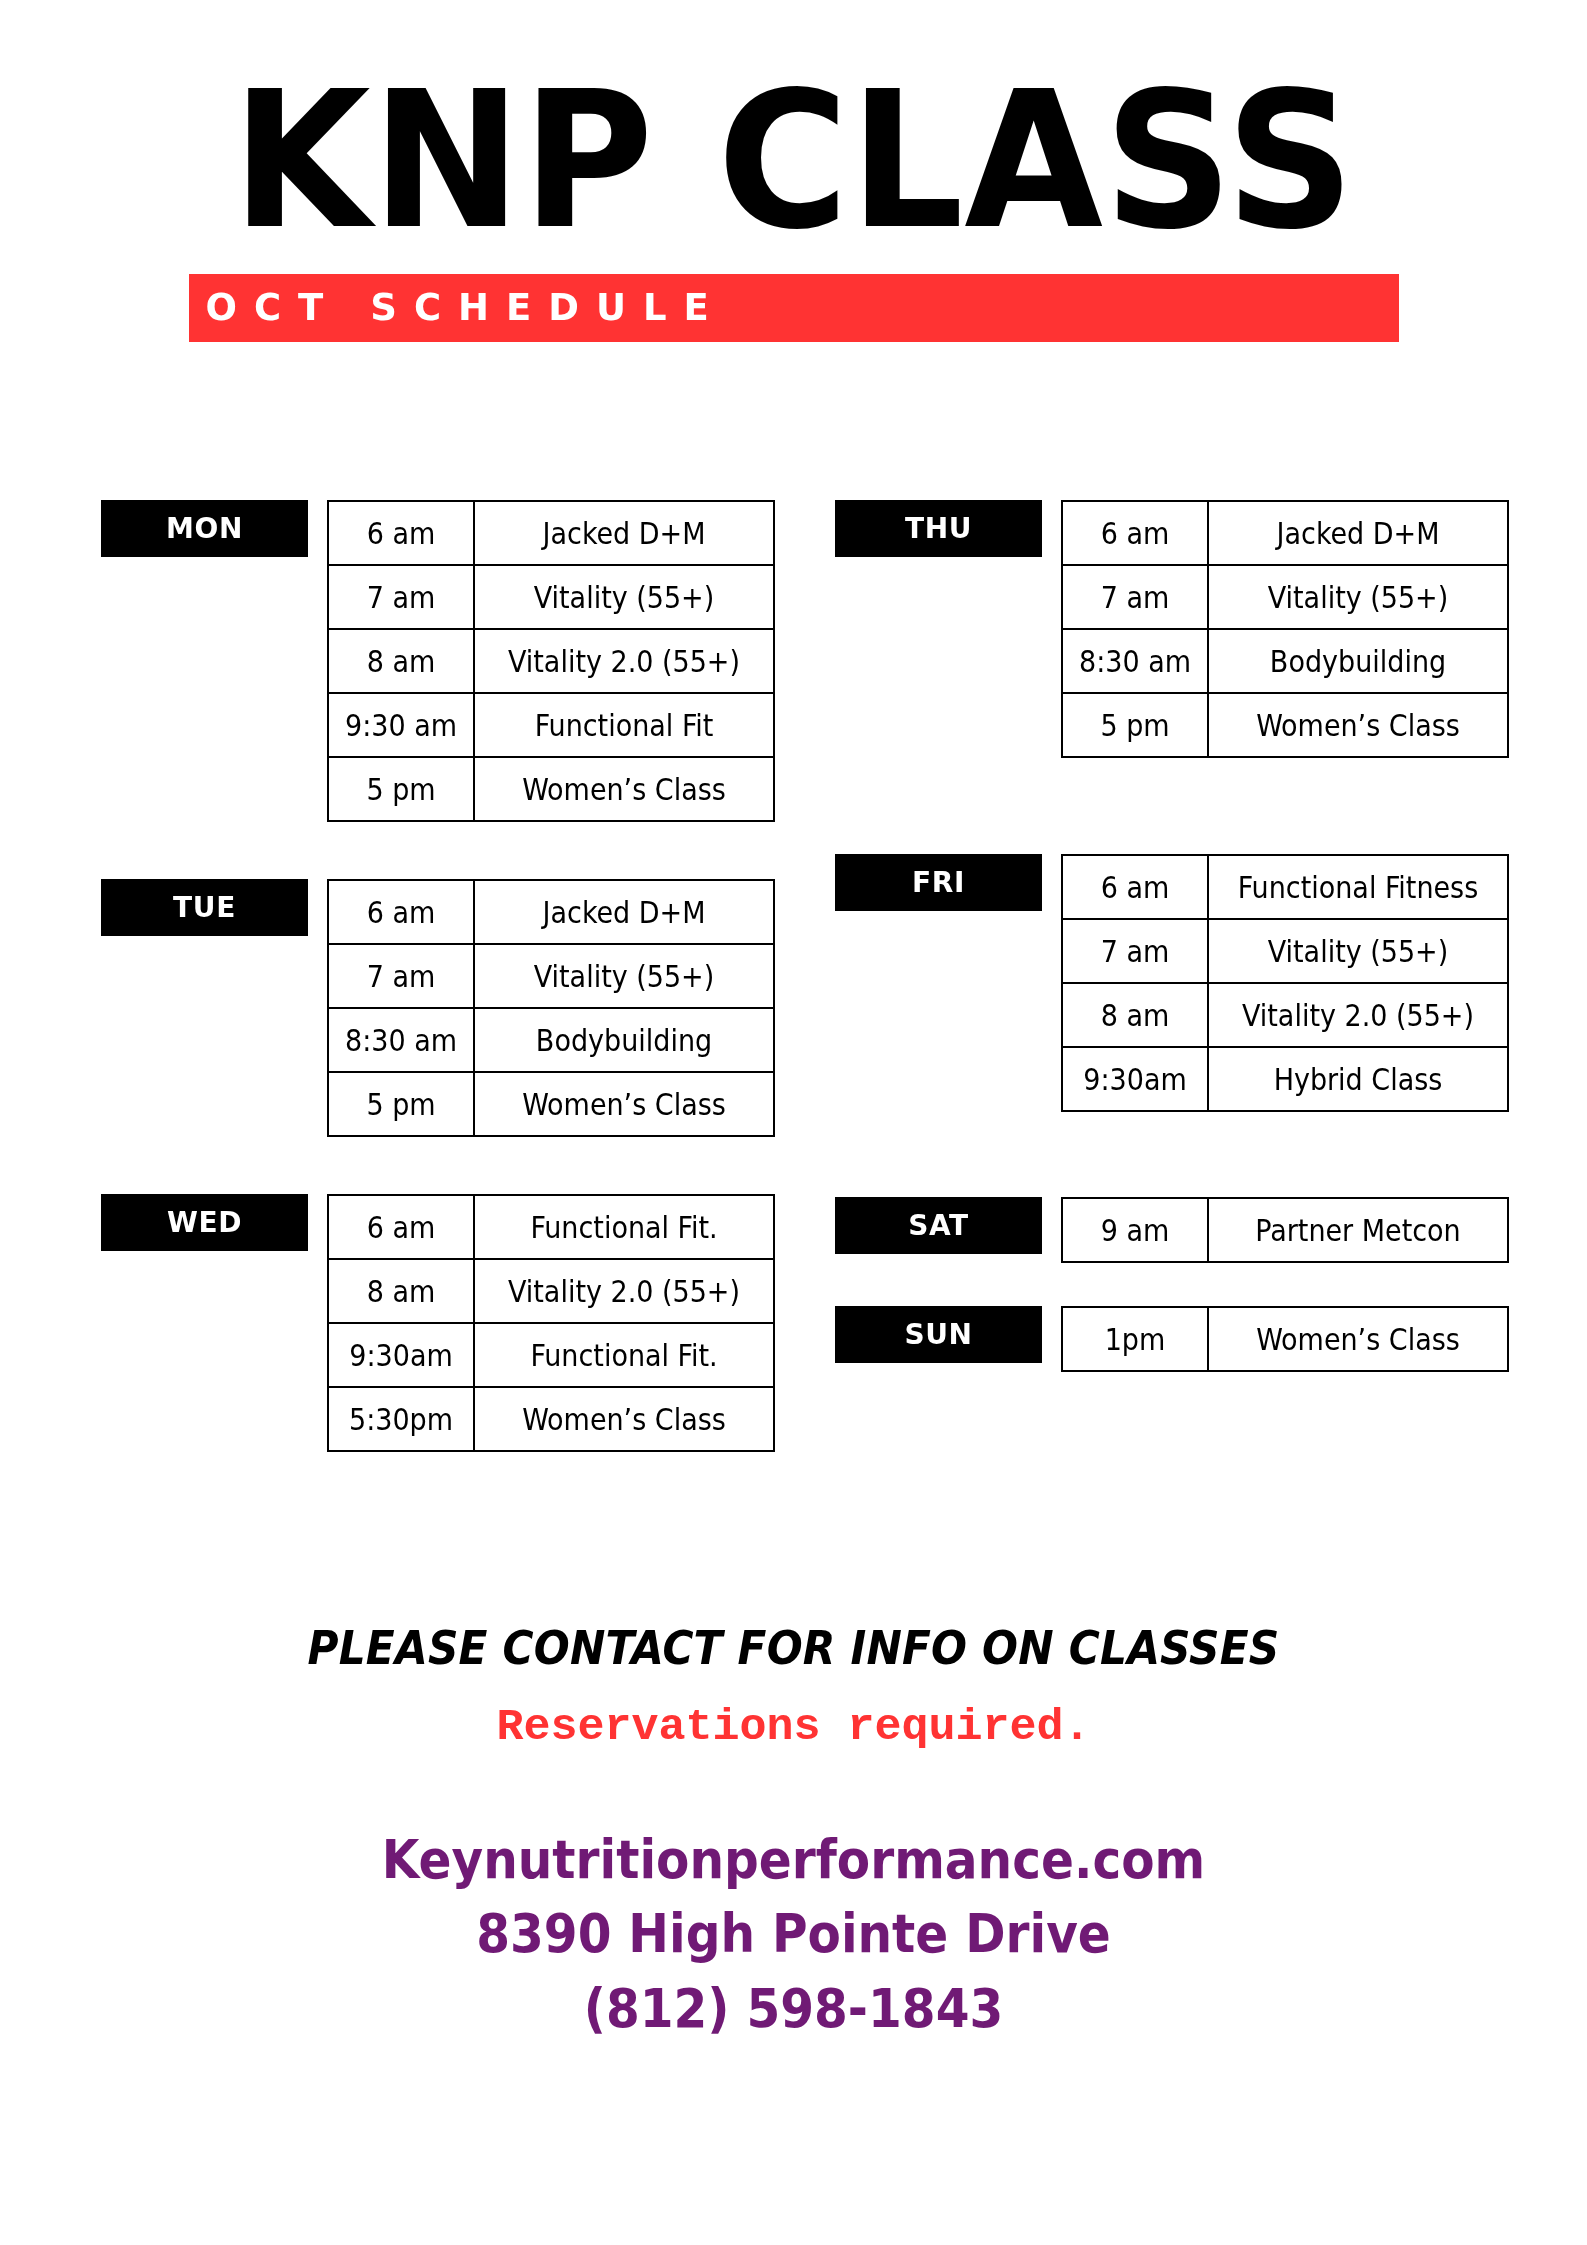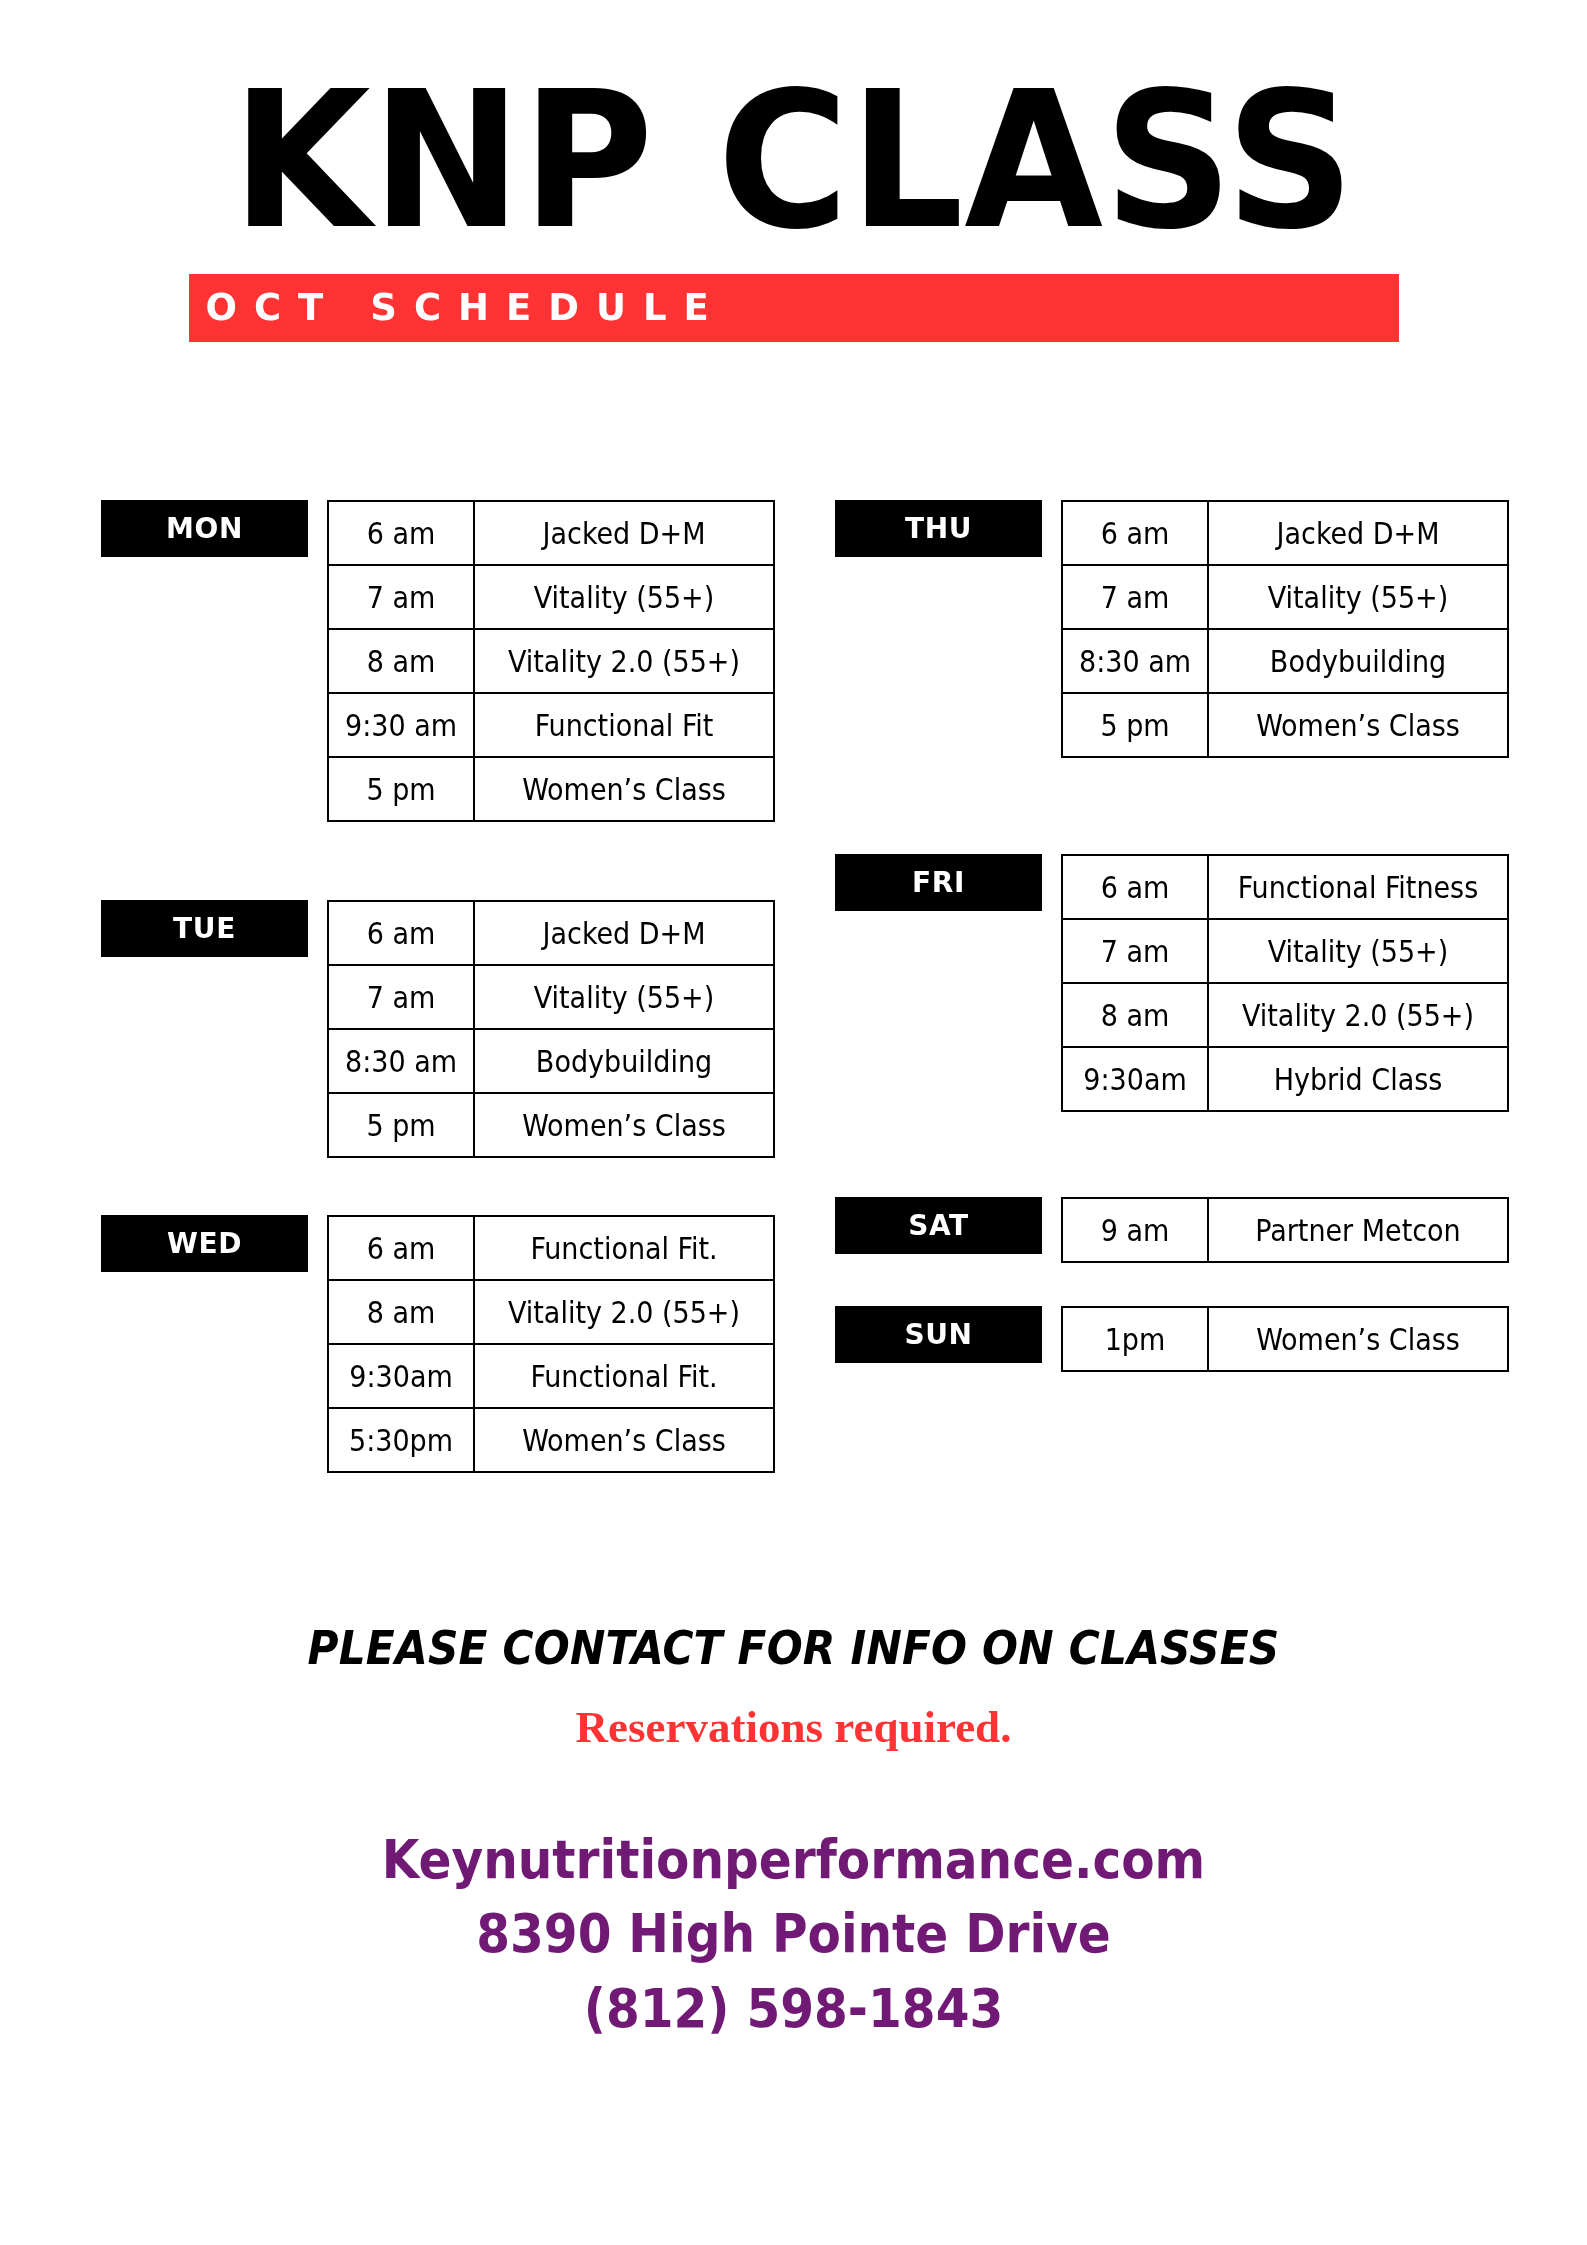--- a/index.html
+++ b/index.html
@@ -113,21 +113,21 @@
     font-size: 30px;
     font-weight: 400;
     padding: 0 4px;
     white-space: nowrap;
     background: #ffffff;
   }
   .col-time { width: 146px; }
   .col-class { width: 300px; }
 
   
-  #blk-mon { margin-bottom: 78px; }
+  #blk-mon { margin-bottom: 57px; }
   #blk-tue { margin-bottom: 57px; }
   #blk-wed { margin-bottom: 0px; }
   #blk-thu { margin-bottom: 96px; }
   #blk-fri { margin-bottom: 85px; }
   #blk-sat { margin-bottom: 43px; }
   #blk-sun { margin-bottom: 0px; }
 
   
   #poster-footer {
     position: absolute;
@@ -140,21 +140,21 @@
     font-family: "DejaVu Sans Condensed", "DejaVu Sans", sans-serif;
     font-weight: 700;
     font-size: 47px;
     letter-spacing: 0.2px;
     color: #000000;
     margin: 0;
     line-height: 1.18;
     font-style: italic;
   }
   #reservations-note {
-    font-family: Liberation Serif, serif;
+    font-family: Liberation Mono, monospace;
     font-weight: 700;
     font-size: 45px;
     color: #FF3333;
     margin: 26px 0 0 0;
     line-height: 1.18;
   }
   #contact-details {
     margin-top: 68px;
     font-family: "DejaVu Sans Condensed", "DejaVu Sans", sans-serif;
     font-weight: 700;

